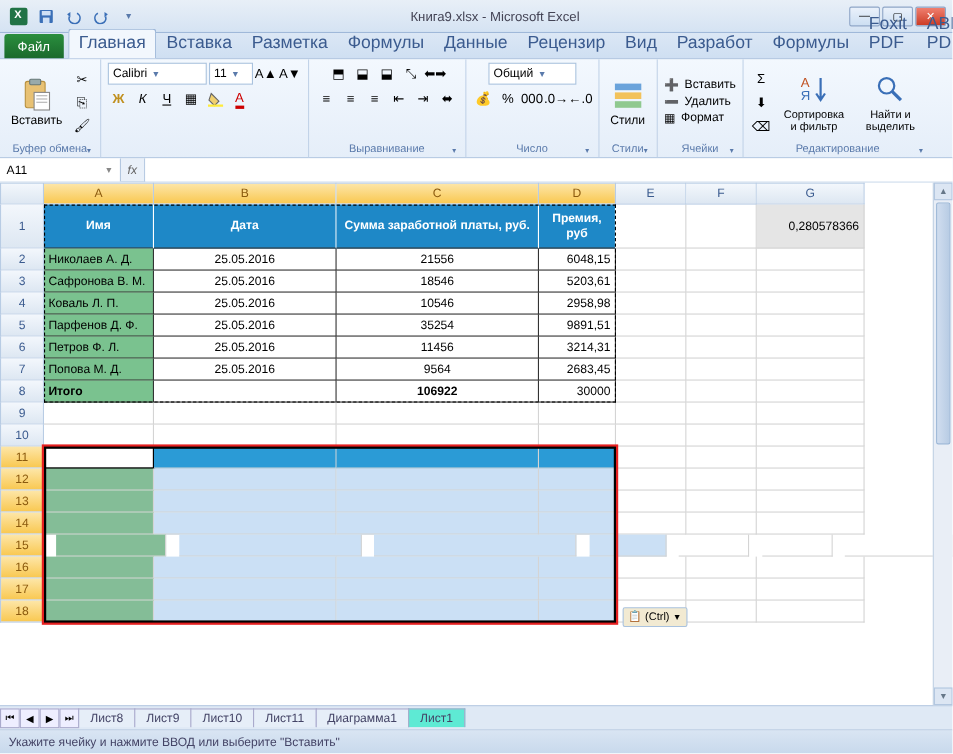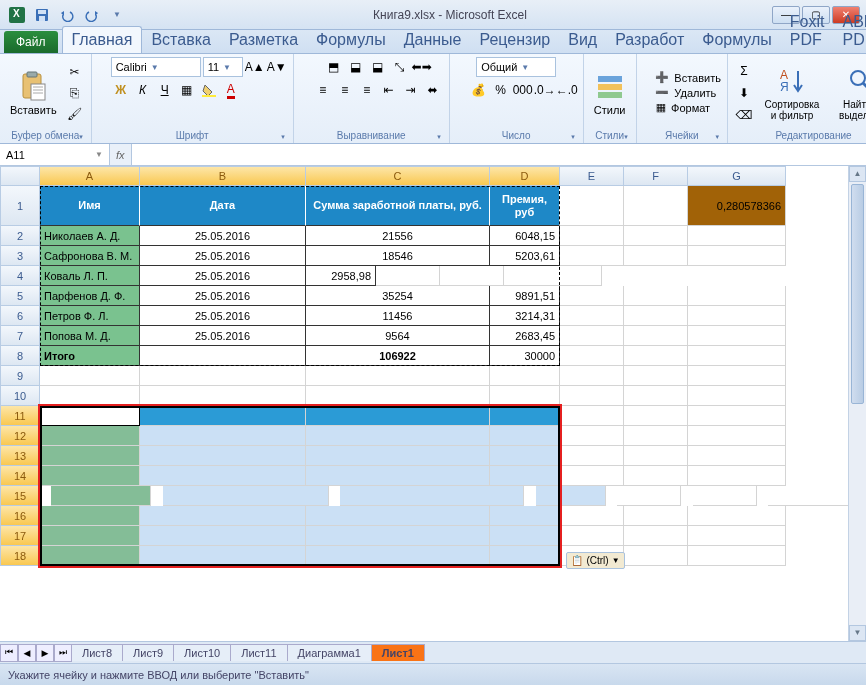--- a/index.html
+++ b/index.html
@@ -28,21 +28,21 @@
   .group { border-right:1px solid #c2d3e8; display:flex; flex-direction:column; padding:3px 6px 0; }
   .grpbody { flex:1; display:flex; align-items:center; gap:4px; }
   .grplabel { text-align:center; font-size:10px; color:#5a7aab; padding:2px 0; position:relative; }
   .grplabel::after { content:"▾"; font-size:7px; position:absolute; right:2px; bottom:2px; color:#5a7aab; }
   .bigbtn { display:flex; flex-direction:column; align-items:center; gap:2px; padding:2px 4px; border-radius:3px; }
   .bigbtn .ic { width:32px; height:32px; }
   .smbtn { width:20px; height:20px; display:flex; align-items:center; justify-content:center; border-radius:2px; font-size:12px; }
   .combo { height:20px; border:1px solid #a9c2de; background:#fff; display:flex; align-items:center; padding:0 4px; font-size:11px; }
   .combo .dn { margin-left:4px; font-size:8px; color:#5a7aab; }
   .vcol { display:flex; flex-direction:column; gap:1px; }
-  .hrow { display:flex; gap:2px; align-items:flex-end;margin-left:13px; }
+  .hrow { display:flex; gap:2px; align-items:flex-start; }
 
   
   .fxbar { height:22px; display:flex; border-bottom:1px solid #b3c7e0; background:#e9f0f9; }
   .namebox { width:110px; border-right:1px solid #b3c7e0; background:#fff; display:flex; align-items:center; padding:0 6px; }
   .namebox .dn { margin-left:auto; font-size:8px; color:#888; }
   .fxbtns { display:flex; align-items:center; padding:0 6px; gap:4px; border-right:1px solid #b3c7e0; }
   .fxinp { flex:1; background:#fff; padding:0 6px; display:flex; align-items:center; }
 
   
   .sheet { position:relative; background:#fff; }
@@ -55,35 +55,35 @@
   .rh.sel { background:linear-gradient(#fde6a8,#f9c851); color:#8b5a0e; }
   .cell { border-right:1px solid #d4d4d4; border-bottom:1px solid #d4d4d4; padding:0 4px; display:flex; align-items:center; font-size:11px; overflow:hidden; }
 
   .hdrcell { background:#1e88c7; color:#fff; font-weight:bold; justify-content:center; text-align:center; border-right:1px solid #fff; border-bottom:1px solid #333; line-height:1.1; }
   .green { background:#7ac28f; border-right:1px solid #333; border-bottom:1px solid #333; }
   .bord { border-right:1px solid #333; border-bottom:1px solid #333; }
   .cent { justify-content:center; }
   .rht { justify-content:flex-end; }
   .bold { font-weight:bold; }
 
-  .orange { background:#a16207; }
+  .orange { background:#e5e5e5; }
 
   .selzone { background:#cbe0f5; }
   .greensel { background:#84bd97; }
   .hdrblue { background:#2b9bd6; }
   .redbox { position:absolute; border:3px solid #e52020; pointer-events:none; }
 
   .pastebtn { position:absolute; border:1px solid #a9c2de; background:#f2ead2; padding:2px 4px; font-size:10px; display:flex; align-items:center; gap:3px; border-radius:2px; }
 
   
   .tabbar { height:22px; background:#dfe9f5; display:flex; align-items:center; border-top:1px solid #b3c7e0; }
   .tabbar .nav { display:flex; gap:0; }
   .tabbar .navb { width:18px; height:18px; border:1px solid #aac; background:#eef; display:flex; align-items:center; justify-content:center; font-size:9px; }
   .stab { padding:2px 10px; border:1px solid #aac; border-bottom:none; background:#e6eef8; font-size:11px; margin-left:-1px; color:#446; }
-  .stab.act { background:#f97316; font-weight:bold; }
+  .stab.act { background:#5eead4; font-weight:normal; }
 
   .statusbar { height:22px; background:linear-gradient(#d9e5f3,#c8d9ec); display:flex; align-items:center; padding:0 8px; font-size:11px; color:#446; border-top:1px solid #b3c7e0; }
   .statusbar .right { margin-left:auto; display:flex; align-items:center; gap:6px; }
   .viewbtn { width:18px; height:16px; border:1px solid #aac; background:#eef; }
   .zoomslider { width:100px; height:4px; background:#aac; position:relative; }
   .zoomslider::after { content:""; position:absolute; width:8px; height:12px; background:#eef; border:1px solid #88a; left:46px; top:-5px; }
 
   .scroll-v { position:absolute; right:0; top:166px; width:18px; bottom:44px; background:#e9eef6; border-left:1px solid #c3d2e5; }
   .scroll-v .thumb { position:absolute; left:2px; right:2px; top:18px; height:220px; background:linear-gradient(90deg,#d0ddef,#b8cce4); border:1px solid #99b5d6; border-radius:2px; }
   .scroll-v .arr { height:16px; background:#dce6f3; border:1px solid #b3c7e0; text-align:center; font-size:8px; line-height:14px; color:#678; }
@@ -196,21 +196,20 @@
             <svg width="14" height="14">
               <path d="M3 2 L10 9 L6 13 L1 8Z" fill="#f0d070" stroke="#666"></path>
               <rect x="0" y="12" width="14" height="3" fill="#ffeb3b"></rect>
             </svg>
           </div>
         <div class="smbtn">
             <span style="color:#c00;border-bottom:3px solid #c00;">A</span>
           </div>
       </div>
     </div>
-    <div class="grplabel">Шрифт</div>
   </div>
 
   <div class="group">
     <div class="grpbody" style="flex-direction:column;gap:3px;">
       <div class="hrow">
         <div class="smbtn">⬒</div>
         <div class="smbtn">⬓</div>
         <div class="smbtn">⬓</div>
         <div class="smbtn">⤡</div>
         <div class="smbtn">⬅➡</div>
@@ -357,20 +356,21 @@
     <div class="cell bord cent" style="width:184px;">18546</div>
     <div class="cell bord rht" style="width:70px;">5203,61</div>
     <div class="cell" style="width:64px;"></div>
       <div class="cell" style="width:64px;"></div>
       <div class="cell" style="width:98px;"></div>
   </div>
   <div class="row" style="height:20px;">
     <div class="rh">4</div>
     <div class="cell green" style="width:100px;">Коваль Л. П.</div>
     <div class="cell bord cent" style="width:166px;">25.05.2016</div>
+    <div class="cell bord cent" style="width:184px;">10546</div>
     <div class="cell bord rht" style="width:70px;">2958,98</div>
     <div class="cell" style="width:64px;"></div>
       <div class="cell" style="width:64px;"></div>
       <div class="cell" style="width:98px;"></div>
   </div>
   <div class="row" style="height:20px;">
     <div class="rh">5</div>
     <div class="cell green" style="width:100px;">Парфенов Д. Ф.</div>
     <div class="cell bord cent" style="width:166px;">25.05.2016</div>
     <div class="cell bord cent" style="width:184px;">35254</div>

